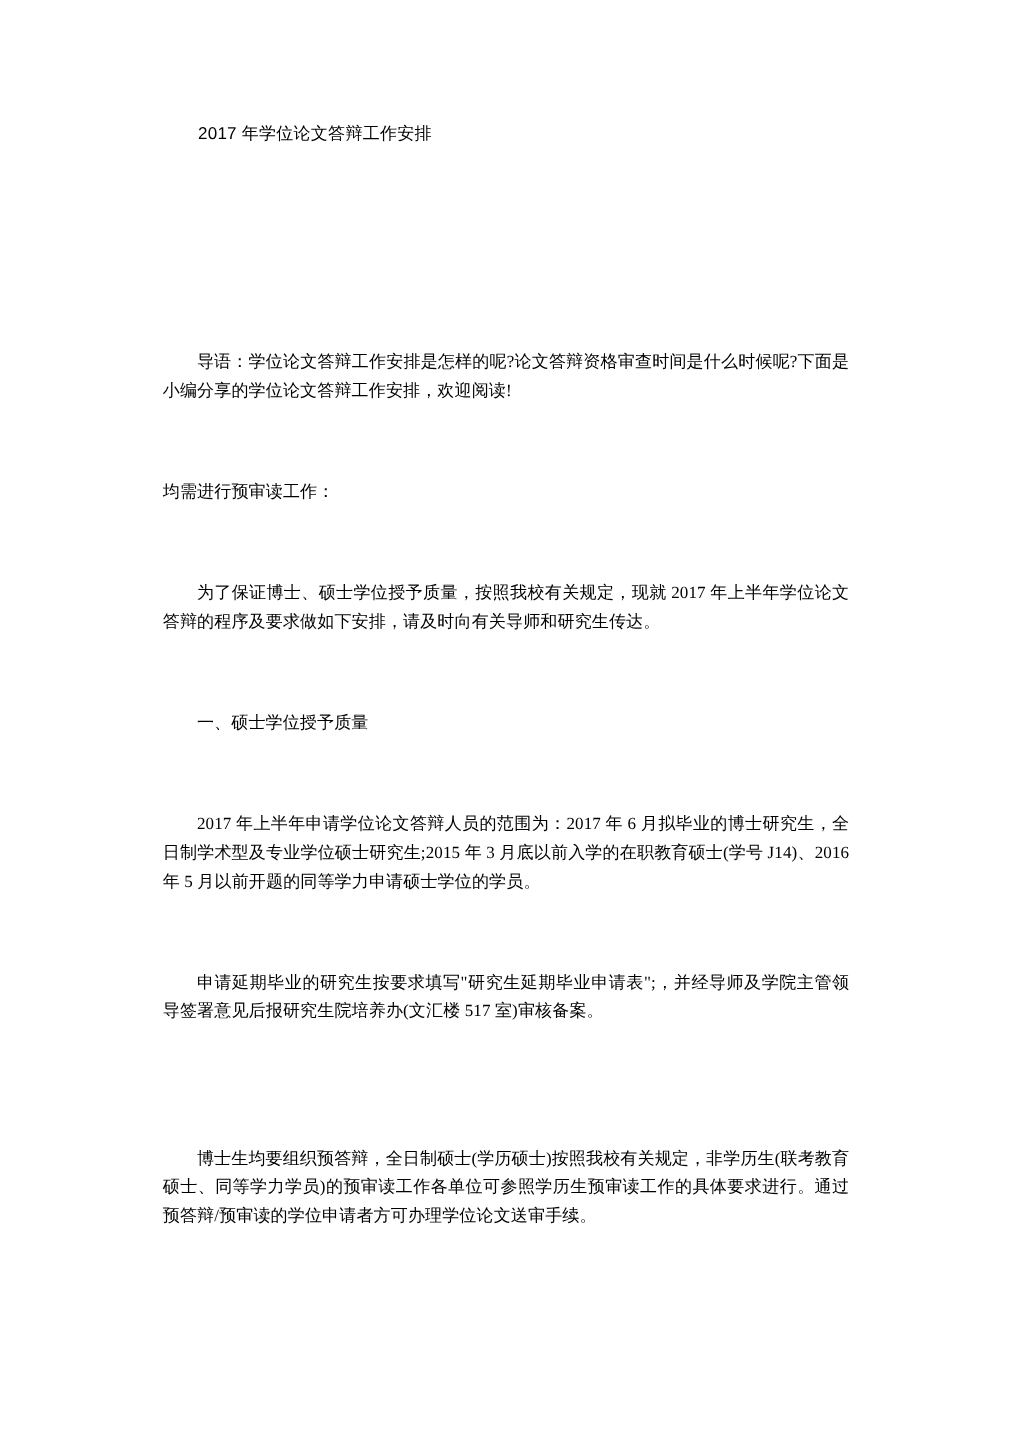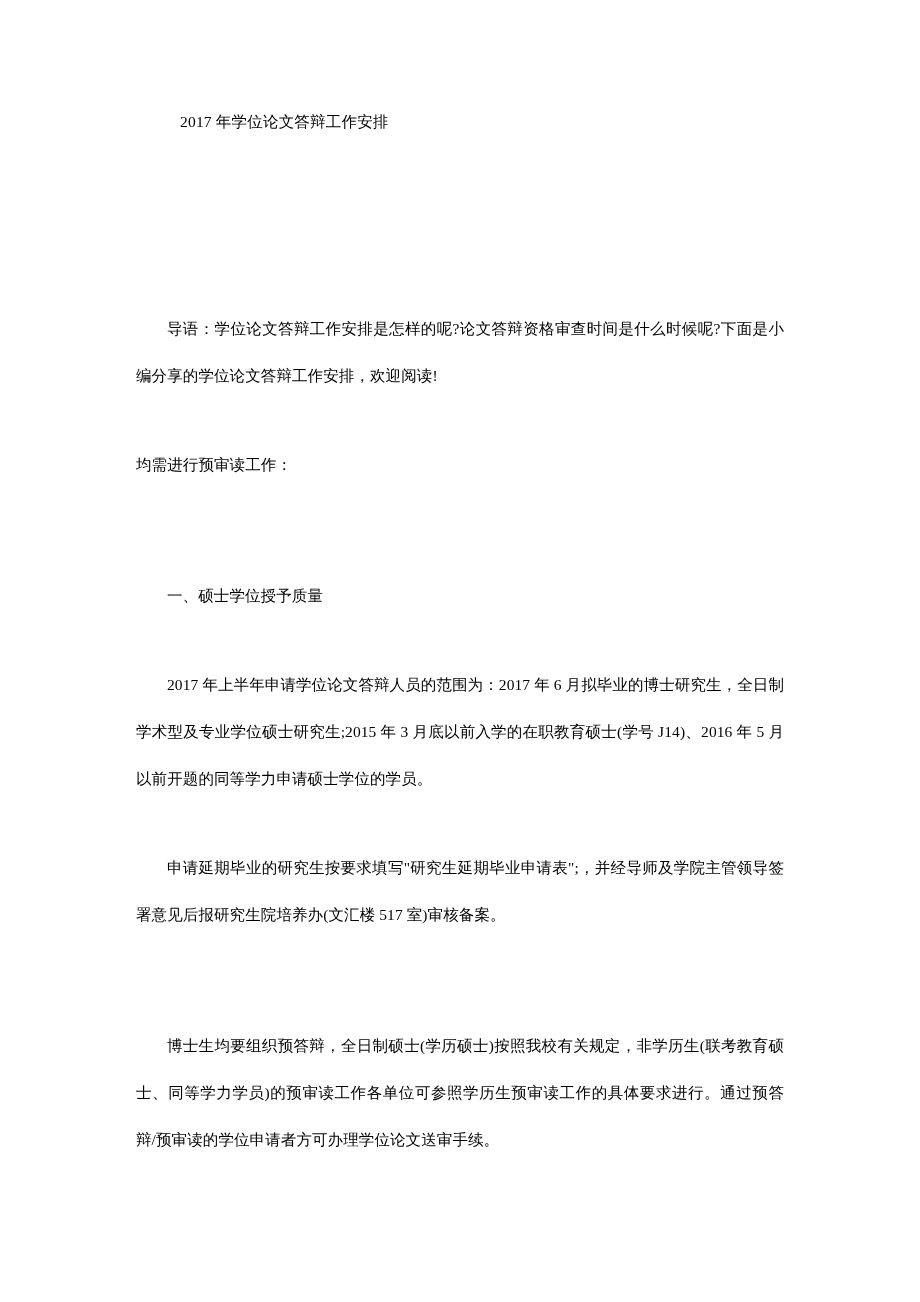--- a/index.html
+++ b/index.html
@@ -20,31 +20,31 @@
     position: absolute;
     left: 136px;
     top: 110px;
     width: 648px;
   }
   .doc-title {
     font-size: 15.5px;
     line-height: 1.6;
     margin-left: 44px;
     margin-bottom: 0;
-    font-family: Liberation Serif, serif;
+    font-family: Liberation Sans, sans-serif;
     font-weight: normal;
     letter-spacing: 0.2px;
   }
   .spacer-lg {
     height: 170px;
   }
   p.para {
     font-size: 15.5px;
-    line-height: 47px;
-    margin: 0;
+    line-height: 26px;
+    margin: 12px;
     text-align: justify;
     letter-spacing: 0.1px;
   }
   p.indent {
     text-indent: 2em;
   }
   .gap {
     height: 42px;
   }
 </style>
@@ -59,20 +59,21 @@
     <div class="spacer-lg"></div>
 
     <p class="para indent">导语：学位论文答辩工作安排是怎样的呢?论文答辩资格审查时间是什么时候呢?下面是小编分享的学位论文答辩工作安排，欢迎阅读!</p>
 
     <div class="gap"></div>
 
     <p class="para">均需进行预审读工作：</p>
 
     <div class="gap"></div>
 
+    <p class="para indent">为了保证博士、硕士学位授予质量，按照我校有关规定，现就 2017 年上半年学位论文答辩的程序及要求做如下安排，请及时向有关导师和研究生传达。</p>
 
     <div class="gap"></div>
 
     <p class="para indent">一、硕士学位授予质量</p>
 
     <div class="gap"></div>
 
     <p class="para indent">2017 年上半年申请学位论文答辩人员的范围为：2017 年 6 月拟毕业的博士研究生，全日制学术型及专业学位硕士研究生;2015 年 3 月底以前入学的在职教育硕士(学号 J14)、2016 年 5 月以前开题的同等学力申请硕士学位的学员。</p>
 
     <div class="gap"></div>

